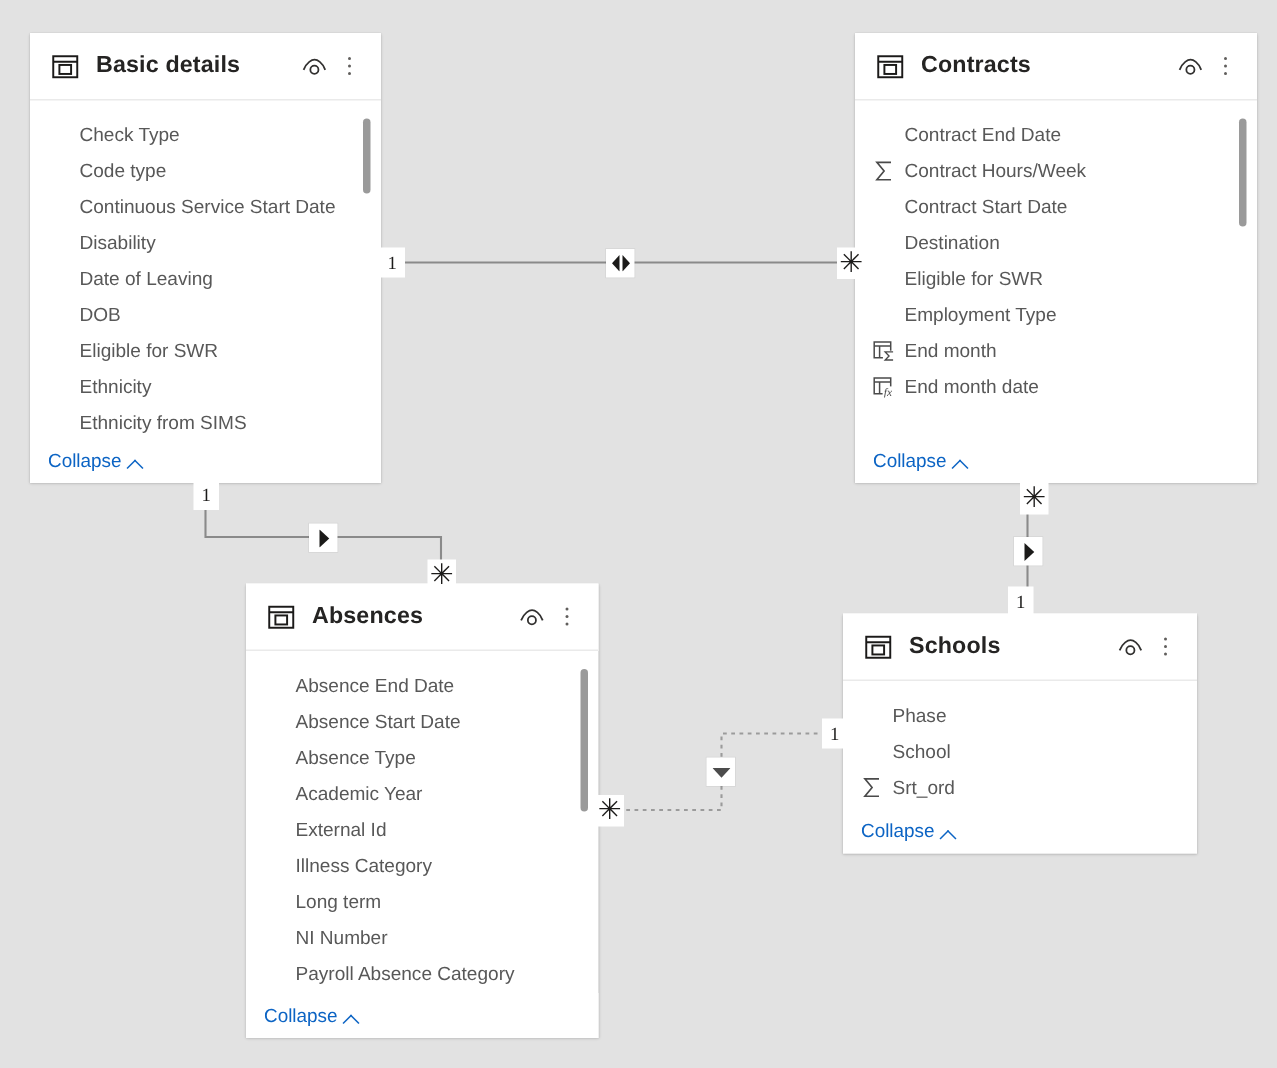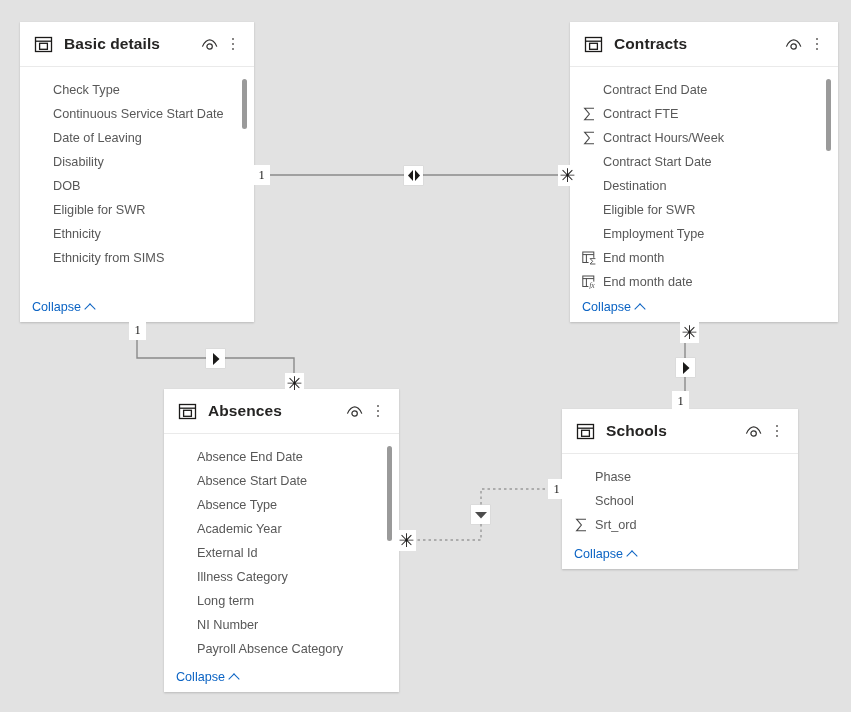--- a/index.html
+++ b/index.html
@@ -109,21 +109,21 @@
     min-height: 30px;
     display: flex;
     align-items: center;
     padding-left: 12px;
     background: #fff;
   }
   .collapse-link {
     font-size: 12.6px;
     color: #0c64c4;
     display: inline-flex;
-    align-items: center;
+    align-items: flex-end;
     gap: 5px;
   }
   .chev-up {
     display: inline-block;
     width: 8px; height: 8px;
     border-left: 1.3px solid #0c64c4;
     border-top: 1.3px solid #0c64c4;
     transform: rotate(45deg);
     position: relative; top: 2px;
   }
@@ -240,29 +240,33 @@
           </span>
       </span>
     </div>
     <div class="card-body">
       <div class="field-row">
         <span class="field-icon blank"></span>
         <span class="field-label">Check Type</span>
       </div>
       <div class="field-row">
         <span class="field-icon blank"></span>
+        <span class="field-label">Code type</span>
+      </div>
+      <div class="field-row">
+        <span class="field-icon blank"></span>
         <span class="field-label">Continuous Service Start Date</span>
       </div>
       <div class="field-row">
         <span class="field-icon blank"></span>
+        <span class="field-label">Disability</span>
+      </div>
+      <div class="field-row">
+        <span class="field-icon blank"></span>
         <span class="field-label">Date of Leaving</span>
-      </div>
-      <div class="field-row">
-        <span class="field-icon blank"></span>
-        <span class="field-label">Disability</span>
       </div>
       <div class="field-row">
         <span class="field-icon blank"></span>
         <span class="field-label">DOB</span>
       </div>
       <div class="field-row">
         <span class="field-icon blank"></span>
         <span class="field-label">Eligible for SWR</span>
       </div>
       <div class="field-row">
@@ -306,28 +310,20 @@
             <i></i>
             <i></i>
             <i></i>
           </span>
       </span>
     </div>
     <div class="card-body">
       <div class="field-row">
         <span class="field-icon blank"></span>
         <span class="field-label">Contract End Date</span>
-      </div>
-      <div class="field-row">
-        <span class="field-icon">
-          <svg width="13" height="14" viewBox="0 0 13 14" xmlns="http://www.w3.org/2000/svg">
-            <path d="M11 1.2 H1.6 L6.4 7 L1.6 12.8 H11" fill="none" stroke="#4a4a4a" stroke-width="1.1" stroke-linejoin="miter" stroke-linecap="butt"></path>
-          </svg>
-        </span>
-        <span class="field-label">Contract FTE</span>
       </div>
       <div class="field-row">
         <span class="field-icon">
           <svg width="13" height="14" viewBox="0 0 13 14" xmlns="http://www.w3.org/2000/svg">
             <path d="M11 1.2 H1.6 L6.4 7 L1.6 12.8 H11" fill="none" stroke="#4a4a4a" stroke-width="1.1"></path>
           </svg>
         </span>
         <span class="field-label">Contract Hours/Week</span>
       </div>
       <div class="field-row">

